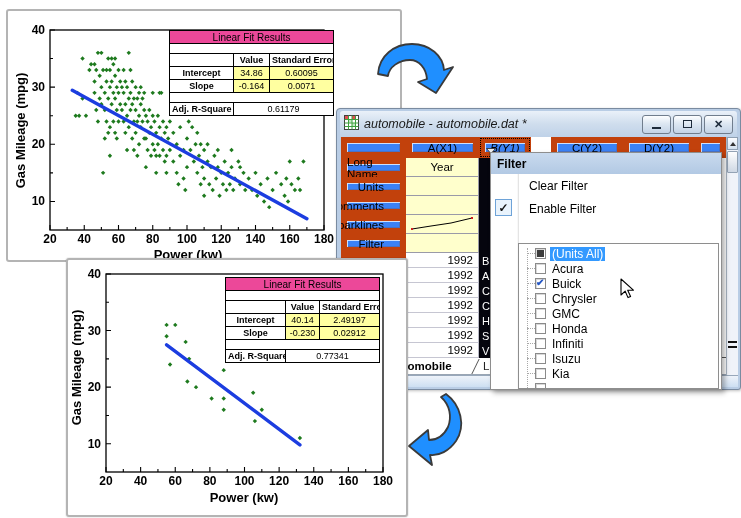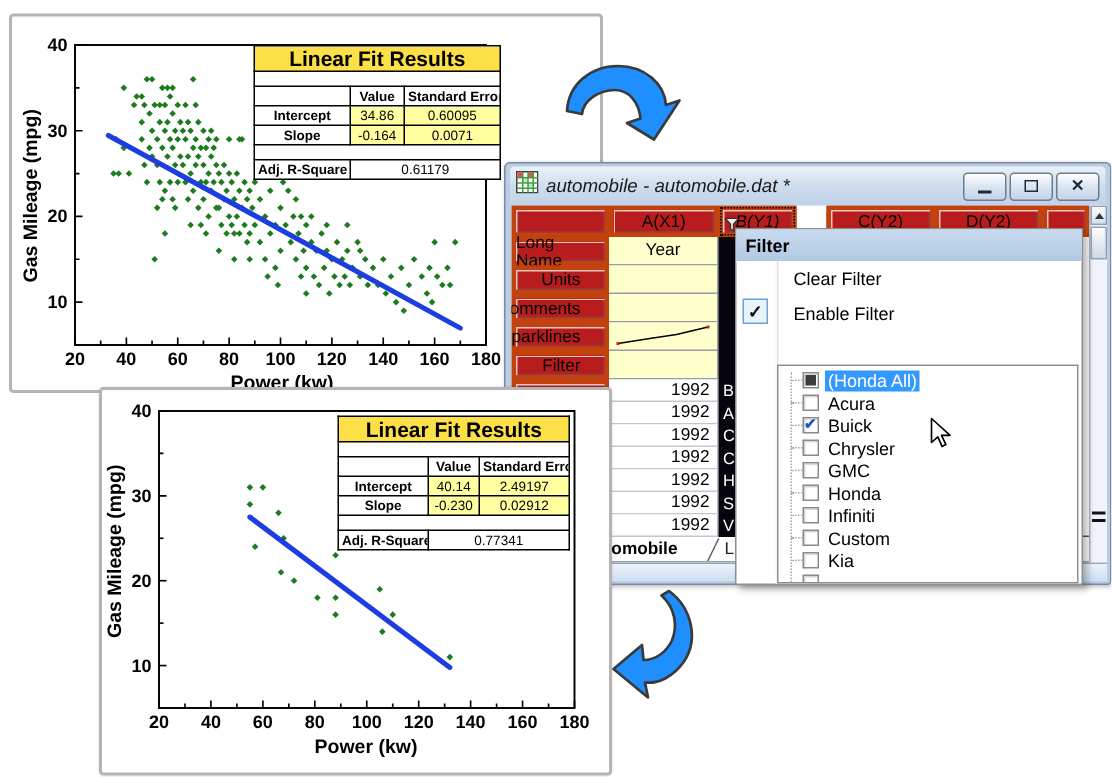--- a/index.html
+++ b/index.html
@@ -14,21 +14,21 @@
   #plot-top .ylabel{left:-48px;top:112px;width:120px;text-align:center;}
   #plot-bottom .ylabel{left:-52px;top:100px;width:120px;text-align:center;}
   .xlabel{position:absolute;font-size:13px;font-weight:bold;color:#000;text-align:center;white-space:nowrap;}
   #plot-top .xlabel{left:100px;top:236px;width:160px;}
   #plot-bottom .xlabel{left:96px;top:230px;width:160px;}
   
   .fit-table{position:absolute;border-collapse:collapse;background:#fff;table-layout:fixed;}
   #plot-top .fit-table{left:161px;top:19px;width:164px;}
   #plot-bottom .fit-table{left:157px;top:17px;width:154px;}
   .fit-table td{border:1px solid #000;font-size:9px;padding:0 2px;height:12px;text-align:center;color:#000;overflow:hidden;white-space:nowrap;}
-  .fit-table .ft-title{background:#fde047;font-weight:bold;font-size:14px;}
+  .fit-table .ft-title{background:#ec4899;font-weight:normal;font-size:10px;}
   .fit-table .ft-blank{height:9px;}
   .fit-table .ft-head{font-weight:bold;}
   .fit-table .ft-label{font-weight:bold;margin-left:44px;}
   .fit-table .ft-yellow{background:#ffffa0;}
   
   #worksheet{position:absolute;left:336px;top:108px;width:405px;height:282px;z-index:2;
              background:#b9cde5;border-radius:4px 4px 3px 3px;box-shadow:1px 1px 3px rgba(0,0,0,.25);
              border:1px solid #7a8ba0;box-sizing:border-box;}
   .titlebar{position:absolute;left:3px;top:2px;right:3px;height:26px;display:flex;align-items:center;
             background:linear-gradient(#eaf1f9,#cfdded 50%,#bfd2e8);border-radius:3px 3px 0 0;}
@@ -36,21 +36,21 @@
   .title-text{font-size:12.5px;color:#1a1a1a;white-space:nowrap;overflow:hidden;font-style:italic;}
   .winbtns{margin-left:auto;display:flex;gap:2px;padding-right:4px;}
   .winbtn{width:27px;height:17px;border:1px solid #707d8d;border-radius:3px;
           background:linear-gradient(#fdfeff,#dde7f2 45%,#c3d3e6);
           display:flex;align-items:center;justify-content:center;color:#1c2a3a;}
   .winbtn .bar{width:9px;height:2px;background:#1c2a3a;margin-top:7px;}
   .winbtn .box{width:7px;height:6px;border:1.5px solid #1c2a3a;}
   .winbtn .x{font-size:11px;font-weight:bold;line-height:1;}
   .ws-content{position:absolute;left:4px;top:28px;width:397px;height:250px;background:#fff;overflow:hidden;}
   .ws-grid{position:absolute;left:0;top:0;width:397px;height:221px;border-bottom:1px solid #555;box-sizing:border-box;}
-  .hcell,.rlabel{position:absolute;background:#b91c1c;border:3px solid #c2410c;box-sizing:border-box;
+  .hcell,.rlabel{position:absolute;background:#3b82f6;border:6px solid #c2410c;box-sizing:border-box;
         box-shadow:inset 1px 1px 0 rgba(255,255,255,.75), inset -1px -1px 0 rgba(96,96,130,.45);
         font-size:11.5px;color:#000;}
   .hcell{display:flex;align-items:center;justify-content:center;}
   .rlabel{display:flex;align-items:center;justify-content:flex-end;padding-right:16px;}
   .acell{position:absolute;background:#ffffcc;border-right:1px solid #9a9aa8;border-bottom:1px solid #9a9aa8;
          box-sizing:border-box;display:flex;align-items:center;justify-content:center;font-size:11.5px;}
   .dcell{position:absolute;background:#fff;border-right:1px solid #b9b9c6;border-bottom:1px solid #c6c6d2;
          box-sizing:border-box;display:flex;align-items:center;justify-content:flex-end;
          padding-right:5px;font-size:11.5px;color:#000;padding-left:39px;}
   .bcol{position:absolute;background:#05050e;z-index:2;}
@@ -581,21 +581,21 @@
           <div class="menu-item">
             <span class="menu-check">✓</span>
             <span>Enable Filter</span>
           </div>
         </div>
       <div class="fp-list" id="fp-list">
         <span class="tree-line"></span>
       <div class="fl-item">
             <span class="stub"></span>
             <span class="cb ind"></span>
-            <span class="fl-label sel">(Honda All)</span>
+            <span class="fl-label sel">(Units All)</span>
           </div>
           <div class="fl-item">
             <span class="stub"></span>
             <span class="cb"></span>
             <span class="fl-label">Acura</span>
           </div>
           <div class="fl-item">
             <span class="stub"></span>
             <span class="cb chk"></span>
             <span class="fl-label">Buick</span>
@@ -616,21 +616,21 @@
             <span class="fl-label">Honda</span>
           </div>
           <div class="fl-item">
             <span class="stub"></span>
             <span class="cb"></span>
             <span class="fl-label">Infiniti</span>
           </div>
           <div class="fl-item">
             <span class="stub"></span>
             <span class="cb"></span>
-            <span class="fl-label">Custom</span>
+            <span class="fl-label">Isuzu</span>
           </div>
           <div class="fl-item">
             <span class="stub"></span>
             <span class="cb"></span>
             <span class="fl-label">Kia</span>
           </div>
           <div class="fl-item">
             <span class="stub"></span>
             <span class="cb"></span>
           </div>

